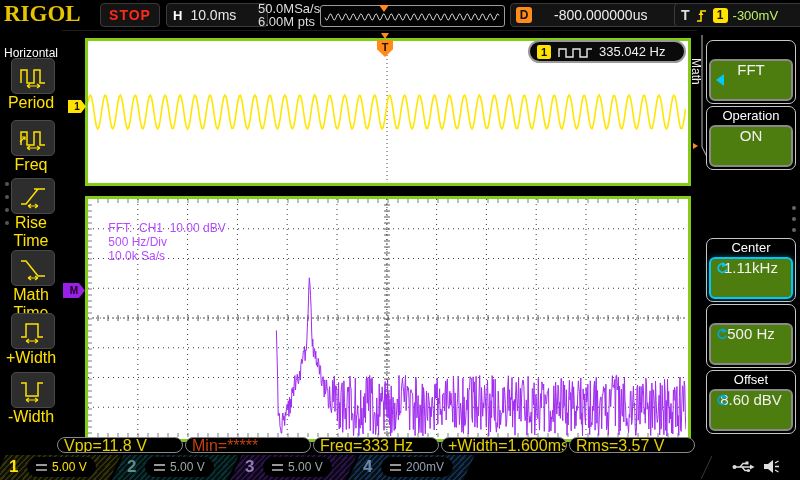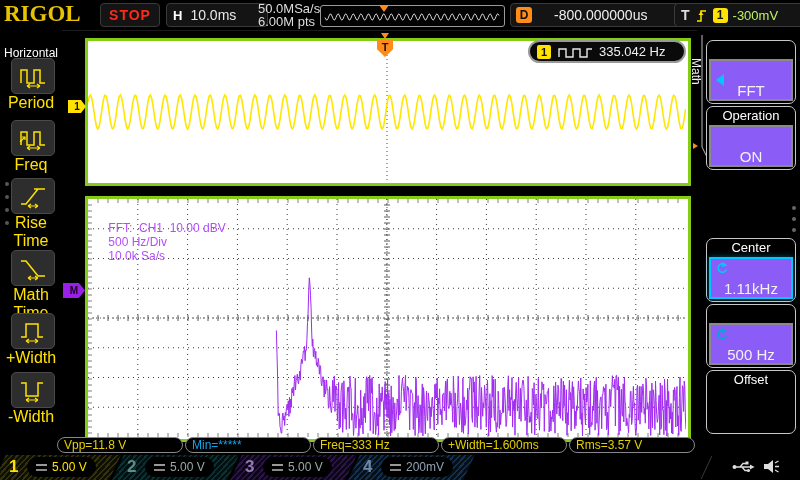--- a/index.html
+++ b/index.html
@@ -40,22 +40,22 @@
            border-radius:5px;display:flex;align-items:center;justify-content:center;}
   .lm-label{left:0;width:62px;text-align:center;font-size:16px;color:#ffe200;}
   .pgdot{width:4px;height:4px;border-radius:50%;background:#555;left:5px;}
   
   #right-menu{left:697px;top:30px;width:103px;height:425px;background:#000;}
   #math-tab{left:-8px;top:28px;color:#eee;font-size:12px;writing-mode:vertical-rl;}
   #tab-line{left:-4px;top:5px;}
   .rm-item{left:9px;width:88px;height:62px;border:1px solid #c8c8c8;border-radius:7px;background:#000;}
   .rm-label{height:18px;line-height:18px;text-align:center;font-size:13px;color:#fff;}
   .rm-value{position:absolute;left:2px;right:2px;bottom:2px;height:38px;border:2px solid #8a8a8a;
-            border-radius:0;display:flex;align-items:flex-end;justify-content:center;
-            font-size:15px;color:#f2f2f2;background:#8b5cf6;}
+            border-radius:6px;display:flex;align-items:flex-start;justify-content:center;
+            font-size:15px;color:#f2f2f2;background:#4d7c0f;}
   .rm-value.selected{border-color:#00c8ff;box-shadow:0 0 6px #00c8ff66;}
   .rm-arrow{position:absolute;left:5px;top:50%;margin-top:-6px;width:0;height:0;
             border-top:6px solid transparent;border-bottom:6px solid transparent;border-right:8px solid #00c8ff;}
   .rm-dial{position:absolute;left:3px;top:2px;}
   .rdot{width:4px;height:4px;border-radius:50%;background:#666;left:95px;}
   
   .window{border:3px solid #84cc16;background:#ffffff;}
   #wave-window{left:85px;top:38px;width:600px;height:142px;}
   #fft-window{left:85px;top:196px;width:600px;height:240px;}
   #fft-info{position:absolute;left:7px;top:8px;font-size:12px;color:#b44cff;white-space:pre;}
@@ -70,22 +70,22 @@
         font-weight:bold;font-size:11px;text-align:center;line-height:14px;
         clip-path:polygon(0 0,100% 0,100% 55%,50% 100%,0 55%);}
   #trig-flag-arrow{left:381px;top:33px;width:0;height:0;border-left:4px solid transparent;
         border-right:4px solid transparent;border-top:6px solid #ff8c1a;}
   #freq-badge{left:528px;top:40px;width:158px;height:23px;border:2px solid #999;border-radius:12px;
         background:#0a0a0a;display:flex;align-items:center;gap:6px;padding:0 7px;box-sizing:border-box;}
   #freq-badge .sq-badge{background:#ffe200;width:14px;height:14px;border-radius:2px;font-size:11px;}
   #freq-badge .fval{font-size:13px;color:#f0f0f0;}
   
   .meas-box{top:437px;width:126px;height:16px;border:1px solid #888;border-radius:8px;background:#000;
-        font-size:12px;line-height:15px;padding-left:6px;box-sizing:border-box;color:#e6d000;overflow:hidden;}
-  .meas-box.cyan{color:#0ea5e9;}
+        font-size:16px;line-height:15px;padding-left:6px;box-sizing:border-box;color:#e6d000;overflow:hidden;}
+  .meas-box.cyan{color:#c2410c;}
   
   #chbar{left:0;top:455px;width:800px;height:25px;background:#000;}
   .ch-seg{position:absolute;top:0;height:25px;width:115px;}
   .seg-bg{position:absolute;inset:0;transform:skewX(-25deg);}
   .ch1 .seg-bg{background:repeating-linear-gradient(115deg,#32320c 0 2px,#0e0e02 2px 5px);}
   .ch2 .seg-bg{background:repeating-linear-gradient(115deg,#0c3134 0 2px,#031010 2px 5px);}
   .ch3 .seg-bg{background:repeating-linear-gradient(115deg,#2a1546 0 2px,#0d0618 2px 5px);}
   .ch4 .seg-bg{background:repeating-linear-gradient(115deg,#14304e 0 2px,#061018 2px 5px);}
   .ch-num{position:absolute;left:9px;top:2px;font-size:17px;font-weight:bold;}
   .ch1 .ch-num{color:#ffe200;} .ch2 .ch-num{color:#5c8c8c;} .ch3 .ch-num{color:#9678b4;} .ch4 .ch-num{color:#6e88a8;}
@@ -227,20 +227,27 @@
     <div class="rm-value">
       <svg class="rm-dial" width="14" height="13">
         <path d="M11.5,4 A4.3,4.3 0 1 0 12.5,8.5" fill="none" stroke="#00a8d8" stroke-width="1.6"></path>
         <polygon points="8.5,1 13.5,4.5 8,6" fill="#00a8d8"></polygon>
       </svg>
       <span>500 Hz</span>
     </div>
   </div>
   <div class="abs rm-item" style="top:340px">
     <div class="rm-label">Offset</div>
+    <div class="rm-value">
+      <svg class="rm-dial" width="14" height="13">
+        <path d="M11.5,4 A4.3,4.3 0 1 0 12.5,8.5" fill="none" stroke="#00a8d8" stroke-width="1.6"></path>
+        <polygon points="8.5,1 13.5,4.5 8,6" fill="#00a8d8"></polygon>
+      </svg>
+      <span>8.60 dBV</span>
+    </div>
   </div>
   <div class="abs rdot" style="top:176px"></div>
   <div class="abs rdot" style="top:187px"></div>
   <div class="abs rdot" style="top:198px"></div>
 </div>
 
 <div id="wave-window" class="abs window">
   <svg width="598" height="140">
     <line x1="299" y1="14" x2="299" y2="140" stroke="#4a4a4a" stroke-dasharray="1,3"></line>
     <polyline id="wave-trace" fill="none" stroke="#ffe600" stroke-width="1.6" points="0.0,61.4 1.2,55.8 2.4,54.0 3.6,56.4 4.8,62.5 6.0,70.6 7.2,78.9 8.4,85.2 9.6,87.9 10.8,86.5 12.0,81.2 13.2,73.4 14.4,65.0 15.6,58.0 16.8,54.3 18.0,54.8 19.2,59.3 20.4,66.6 21.6,75.1 22.8,82.6 24.0,87.1 25.2,87.7 26.4,84.1 27.6,77.3 28.8,68.9 30.0,61.0 31.2,55.6 32.4,54.0 33.6,56.7 34.8,62.9 36.0,71.1 37.2,79.3 38.4,85.4 39.6,88.0 40.8,86.3 42.0,80.8 43.2,72.9 44.4,64.5 45.6,57.7 46.8,54.3 48.0,54.9 49.2,59.6 50.4,67.1 51.6,75.6 52.8,82.9 54.0,87.3 55.2,87.6 56.4,83.8 57.6,76.8 58.8,68.4 60.0,60.6 61.2,55.4 62.4,54.1 63.6,57.0 64.8,63.3 66.0,71.6 67.2,79.7 68.4,85.7 69.6,88.0 70.8,86.1 72.0,80.4 73.2,72.4 74.4,64.0 75.6,57.4 76.8,54.2 78.0,55.1 79.2,60.0 80.4,67.6 81.6,76.1 82.8,83.3 84.0,87.4 85.2,87.5 86.4,83.5 87.6,76.3 88.8,67.9 90.0,60.2 91.2,55.2 92.4,54.1 93.6,57.3 94.8,63.8 96.0,72.1 97.2,80.2 98.4,85.9 99.6,88.0 100.8,85.8 102.0,80.0 103.2,71.9 104.4,63.6 105.6,57.1 106.8,54.1 108.0,55.3 109.2,60.4 110.4,68.1 111.6,76.5 112.8,83.6 114.0,87.5 115.2,87.4 116.4,83.1 117.6,75.9 118.8,67.4 120.0,59.8 121.2,55.0 122.4,54.2 123.6,57.6 124.8,64.2 126.0,72.6 127.2,80.6 128.4,86.2 129.6,88.0 130.8,85.6 132.0,79.5 133.2,71.4 134.4,63.1 135.6,56.8 136.8,54.1 138.0,55.5 139.2,60.8 140.4,68.6 141.6,77.0 142.8,83.9 144.0,87.6 145.2,87.2 146.4,82.8 147.6,75.4 148.8,66.9 150.0,59.5 151.2,54.9 152.4,54.3 153.6,57.9 154.8,64.7 156.0,73.1 157.2,81.0 158.4,86.4 159.6,88.0 160.8,85.3 162.0,79.1 163.2,70.9 164.4,62.7 165.6,56.6 166.8,54.0 168.0,55.7 169.2,61.2 170.4,69.1 171.6,77.5 172.8,84.3 174.0,87.7 175.2,87.1 176.4,82.4 177.6,74.9 178.8,66.4 180.0,59.1 181.2,54.7 182.4,54.4 183.6,58.2 184.8,65.2 186.0,73.6 187.2,81.4 188.4,86.6 189.6,87.9 190.8,85.0 192.0,78.7 193.2,70.4 194.4,62.3 195.6,56.3 196.8,54.0 198.0,55.9 199.2,61.6 200.4,69.6 201.6,77.9 202.8,84.6 204.0,87.8 205.2,86.9 206.4,82.0 207.6,74.4 208.8,65.9 210.0,58.7 211.2,54.6 212.4,54.5 213.6,58.5 214.8,65.6 216.0,74.1 217.2,81.8 218.4,86.8 219.6,87.9 220.8,84.7 222.0,78.2 223.2,69.9 224.4,61.8 225.6,56.1 226.8,54.0 228.0,56.2 229.2,62.0 230.4,70.1 231.6,78.4 232.8,84.9 234.0,87.9 235.2,86.7 236.4,81.6 237.6,73.9 238.8,65.5 240.0,58.4 241.2,54.5 242.4,54.6 243.6,58.9 244.8,66.1 246.0,74.6 247.2,82.2 248.4,87.0 249.6,87.8 250.8,84.5 252.0,77.8 253.2,69.4 254.4,61.4 255.6,55.8 256.8,54.0 258.0,56.4 259.2,62.4 260.4,70.6 261.6,78.8 262.8,85.1 264.0,87.9 265.2,86.5 266.4,81.2 267.6,73.4 268.8,65.0 270.0,58.1 271.2,54.4 272.4,54.8 273.6,59.2 274.8,66.6 276.0,75.1 277.2,82.5 278.4,87.1 279.6,87.7 280.8,84.1 282.0,77.3 283.2,68.9 284.4,61.0 285.6,55.6 286.8,54.0 288.0,56.7 289.2,62.9 290.4,71.1 291.6,79.3 292.8,85.4 294.0,88.0 295.2,86.3 296.4,80.8 297.6,72.9 298.8,64.5 300.0,57.8 301.2,54.3 302.4,54.9 303.6,59.6 304.8,67.1 306.0,75.6 307.2,82.9 308.4,87.3 309.6,87.6 310.8,83.8 312.0,76.8 313.2,68.4 314.4,60.6 315.6,55.4 316.8,54.1 318.0,57.0 319.2,63.3 320.4,71.6 321.6,79.7 322.8,85.7 324.0,88.0 325.2,86.1 326.4,80.4 327.6,72.4 328.8,64.1 330.0,57.4 331.2,54.2 332.4,55.1 333.6,60.0 334.8,67.6 336.0,76.0 337.2,83.2 338.4,87.4 339.6,87.5 340.8,83.5 342.0,76.4 343.2,67.9 344.4,60.2 345.6,55.2 346.8,54.1 348.0,57.2 349.2,63.8 350.4,72.1 351.6,80.1 352.8,85.9 354.0,88.0 355.2,85.8 356.4,80.0 357.6,71.9 358.8,63.6 360.0,57.1 361.2,54.1 362.4,55.3 363.6,60.4 364.8,68.1 366.0,76.5 367.2,83.6 368.4,87.5 369.6,87.4 370.8,83.1 372.0,75.9 373.2,67.4 374.4,59.8 375.6,55.0 376.8,54.2 378.0,57.5 379.2,64.2 380.4,72.6 381.6,80.6 382.8,86.2 384.0,88.0 385.2,85.6 386.4,79.6 387.6,71.4 388.8,63.2 390.0,56.9 391.2,54.1 392.4,55.5 393.6,60.7 394.8,68.6 396.0,77.0 397.2,83.9 398.4,87.6 399.6,87.2 400.8,82.8 402.0,75.4 403.2,66.9 404.4,59.5 405.6,54.9 406.8,54.3 408.0,57.9 409.2,64.7 410.4,73.1 411.6,81.0 412.8,86.4 414.0,88.0 415.2,85.3 416.4,79.1 417.6,70.9 418.8,62.7 420.0,56.6 421.2,54.0 422.4,55.7 423.6,61.2 424.8,69.1 426.0,77.5 427.2,84.2 428.4,87.7 429.6,87.1 430.8,82.4 432.0,74.9 433.2,66.5 434.4,59.1 435.6,54.7 436.8,54.4 438.0,58.2 439.2,65.1 440.4,73.6 441.6,81.4 442.8,86.6 444.0,87.9 445.2,85.1 446.4,78.7 447.6,70.4 448.8,62.3 450.0,56.3 451.2,54.0 452.4,55.9 453.6,61.6 454.8,69.6 456.0,77.9 457.2,84.5 458.4,87.8 459.6,86.9 460.8,82.0 462.0,74.4 463.2,66.0 464.4,58.8 465.6,54.6 466.8,54.5 468.0,58.5 469.2,65.6 470.4,74.1 471.6,81.8 472.8,86.8 474.0,87.9 475.2,84.8 476.4,78.2 477.6,69.9 478.8,61.9 480.0,56.1 481.2,54.0 482.4,56.2 483.6,62.0 484.8,70.1 486.0,78.4 487.2,84.8 488.4,87.9 489.6,86.7 490.8,81.7 492.0,73.9 493.2,65.5 494.4,58.4 495.6,54.5 496.8,54.6 498.0,58.9 499.2,66.1 500.4,74.6 501.6,82.1 502.8,86.9 504.0,87.8 505.2,84.5 506.4,77.8 507.6,69.4 508.8,61.5 510.0,55.9 511.2,54.0 512.4,56.4 513.6,62.4 514.8,70.6 516.0,78.8 517.2,85.1 518.4,87.9 519.6,86.5 520.8,81.3 522.0,73.5 523.2,65.0 524.4,58.1 525.6,54.4 526.8,54.8 528.0,59.2 529.2,66.6 530.4,75.0 531.6,82.5 532.8,87.1 534.0,87.7 535.2,84.2 536.4,77.3 537.6,68.9 538.8,61.0 540.0,55.6 541.2,54.0 542.4,56.7 543.6,62.8 544.8,71.1 546.0,79.3 547.2,85.4 548.4,88.0 549.6,86.3 550.8,80.9 552.0,73.0 553.2,64.6 554.4,57.8 555.6,54.3 556.8,54.9 558.0,59.6 559.2,67.1 560.4,75.5 561.6,82.9 562.8,87.3 564.0,87.6 565.2,83.8 566.4,76.9 567.6,68.4 568.8,60.6 570.0,55.4 571.2,54.1 572.4,56.9 573.6,63.3 574.8,71.6 576.0,79.7 577.2,85.7 578.4,88.0 579.6,86.1 580.8,80.4 582.0,72.5 583.2,64.1 584.4,57.5 585.6,54.2 586.8,55.1 588.0,59.9 589.2,67.5 590.4,76.0 591.6,83.2 592.8,87.4 594.0,87.5 595.2,83.5 596.4,76.4 597.6,67.9"></polyline>

